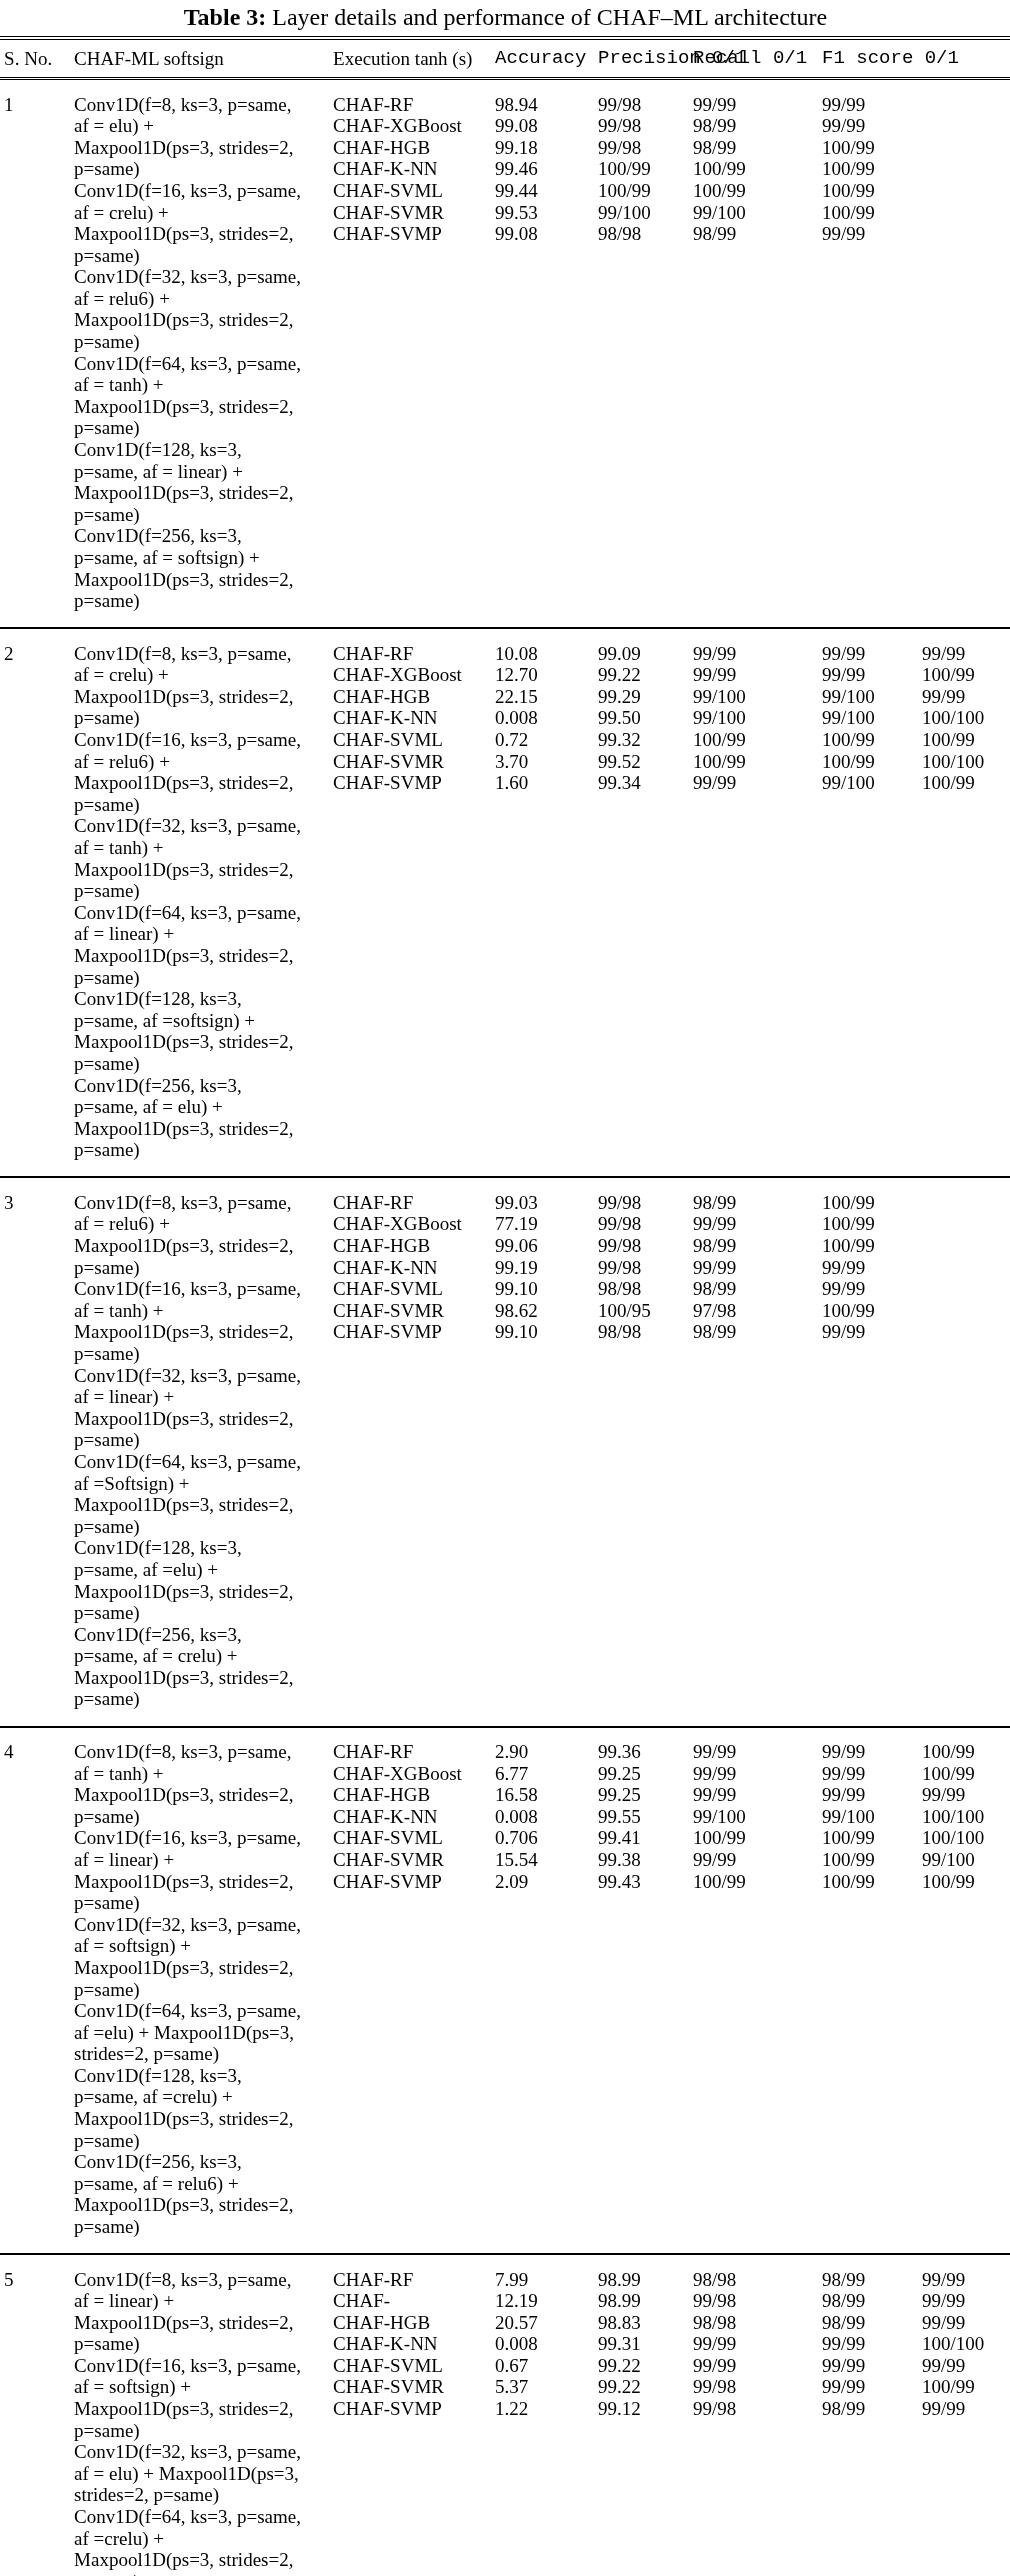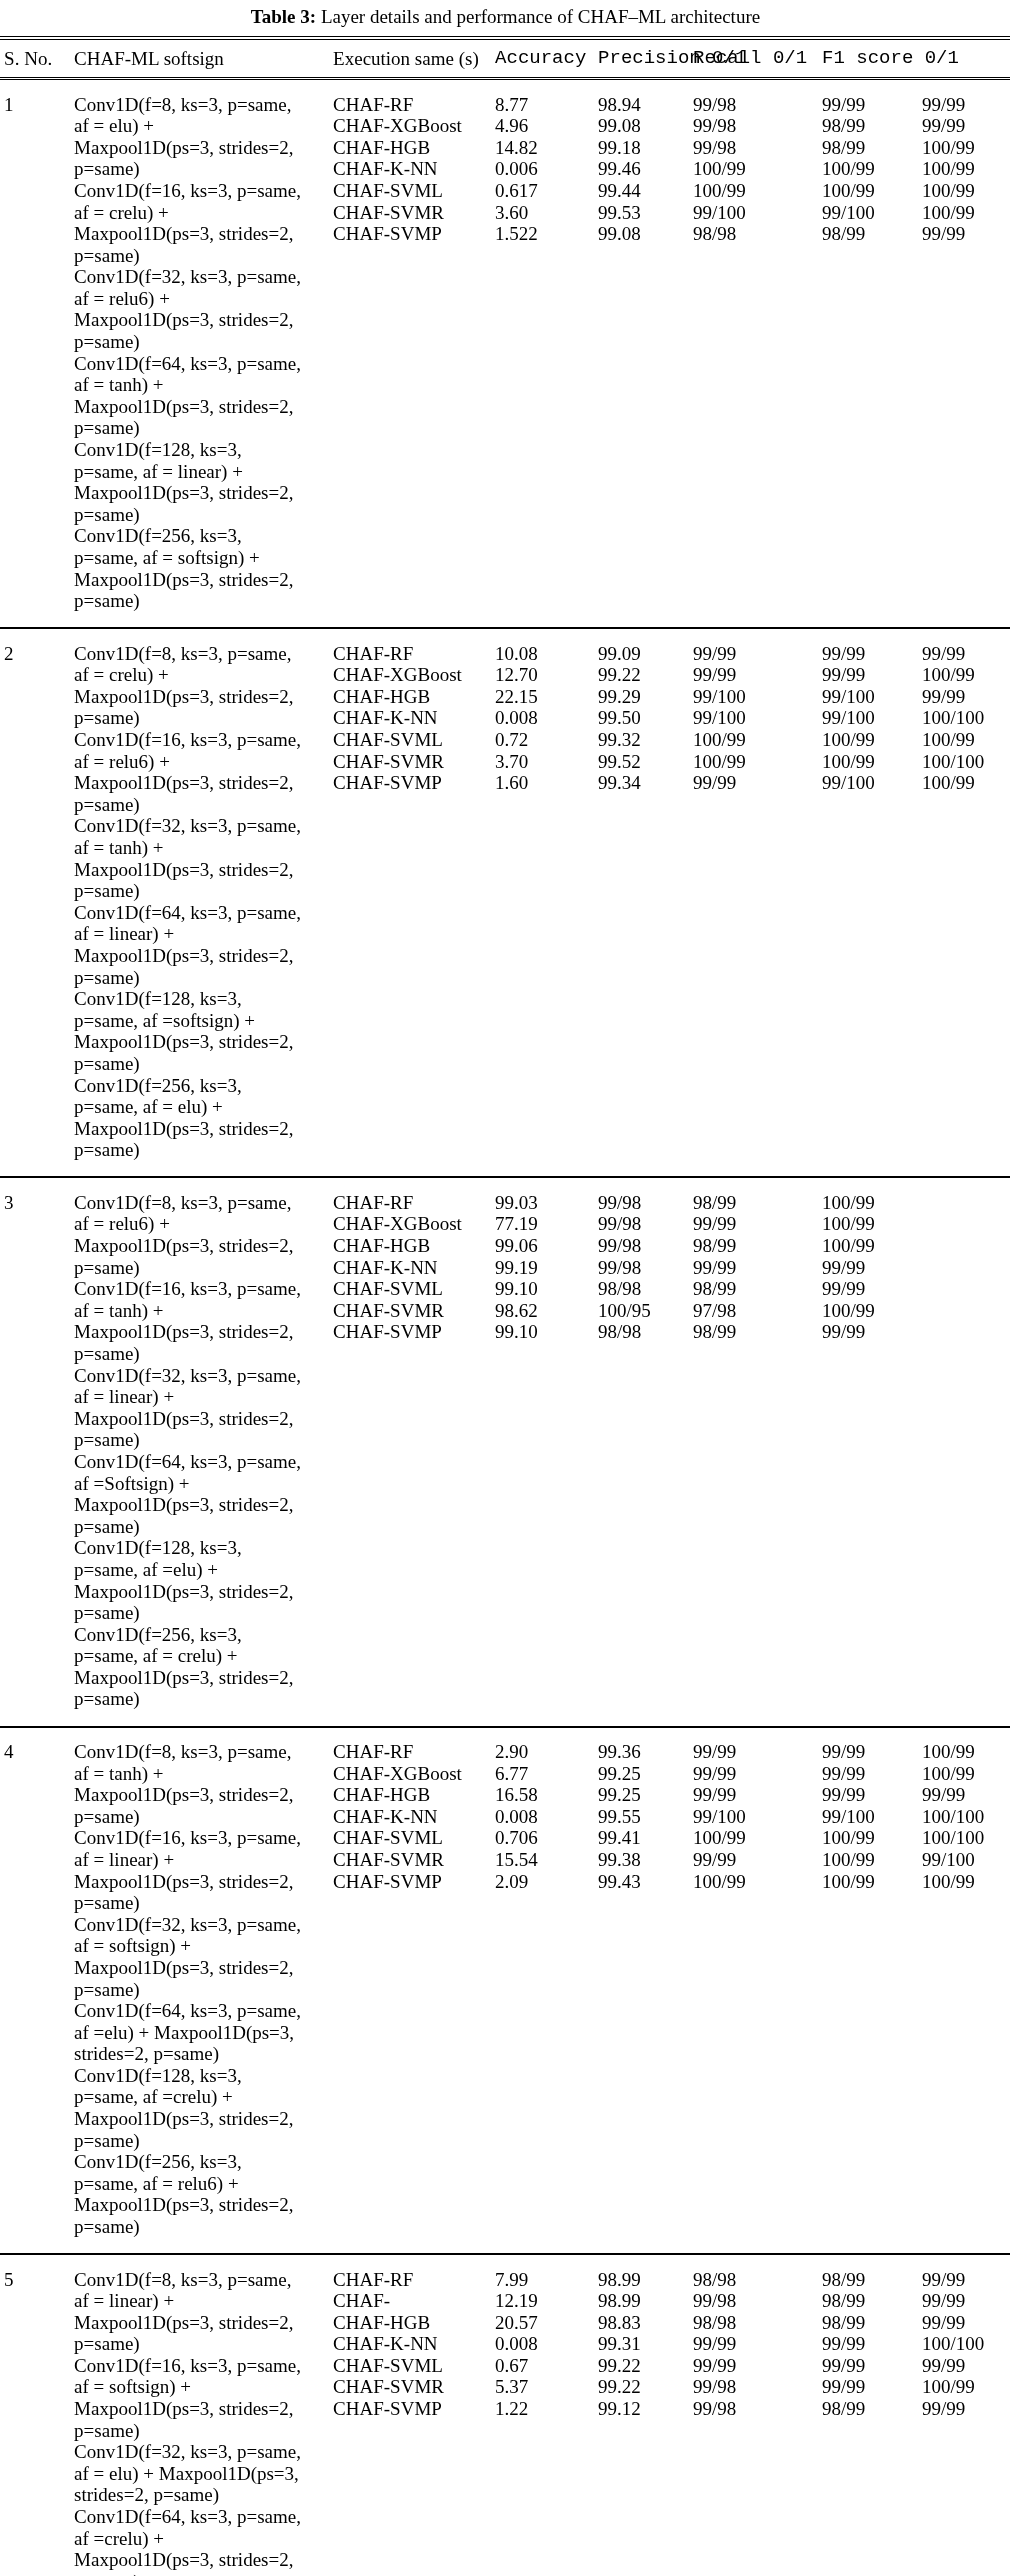--- a/index.html
+++ b/index.html
@@ -7,21 +7,21 @@
     width: 1011px;
     min-height: 3380px;
     background: #ffffff;
     color: #000000;
     font-family: "Liberation Serif", "DejaVu Serif", serif;
     box-sizing: border-box;
   }
   .title {
     text-align: center;
     padding-top: 5.2px;
-    font-size: 19px;
+    font-size: 24px;
     line-height: 24px;
     height: 31px;
   }
   .title .tlabel { font-weight: bold; }
   .rule-double {
     height: 1.5px;
     border-top: 1.5px solid #000;
     border-bottom: 1.5px solid #000;
   }
   .grid {
@@ -54,21 +54,21 @@
     <span class="tlabel">Table 3:</span>
     <span> </span>
     <span>Layer details and performance of CHAF–ML architecture</span>
   </div>
 
   <div class="rule-double"></div>
 
   <div class="grid header">
     <div class="cell">S. No.</div>
     <div class="cell">CHAF-ML softsign</div>
-    <div class="cell">Execution same (s)</div>
+    <div class="cell">Execution tanh (s)</div>
     <div class="cell nowrap">Accuracy</div>
     <div class="cell nowrap">Precision 0/1</div>
     <div class="cell nowrap">Recall 0/1</div>
     <div class="cell nowrap">F1 score 0/1</div>
   </div>
 
   <div class="rule-double"></div>
 
   <div>
   <div class="grid block">
@@ -97,27 +97,20 @@
 p=same, af = softsign) +
 Maxpool1D(ps=3, strides=2,
 p=same)</div>
     <div class="cell">CHAF-RF
 CHAF-XGBoost
 CHAF-HGB
 CHAF-K-NN
 CHAF-SVML
 CHAF-SVMR
 CHAF-SVMP</div>
-    <div class="cell">8.77
-4.96
-14.82
-0.006
-0.617
-3.60
-1.522</div>
     <div class="cell">98.94
 99.08
 99.18
 99.46
 99.44
 99.53
 99.08</div>
     <div class="cell">99/98
 99/98
 99/98

